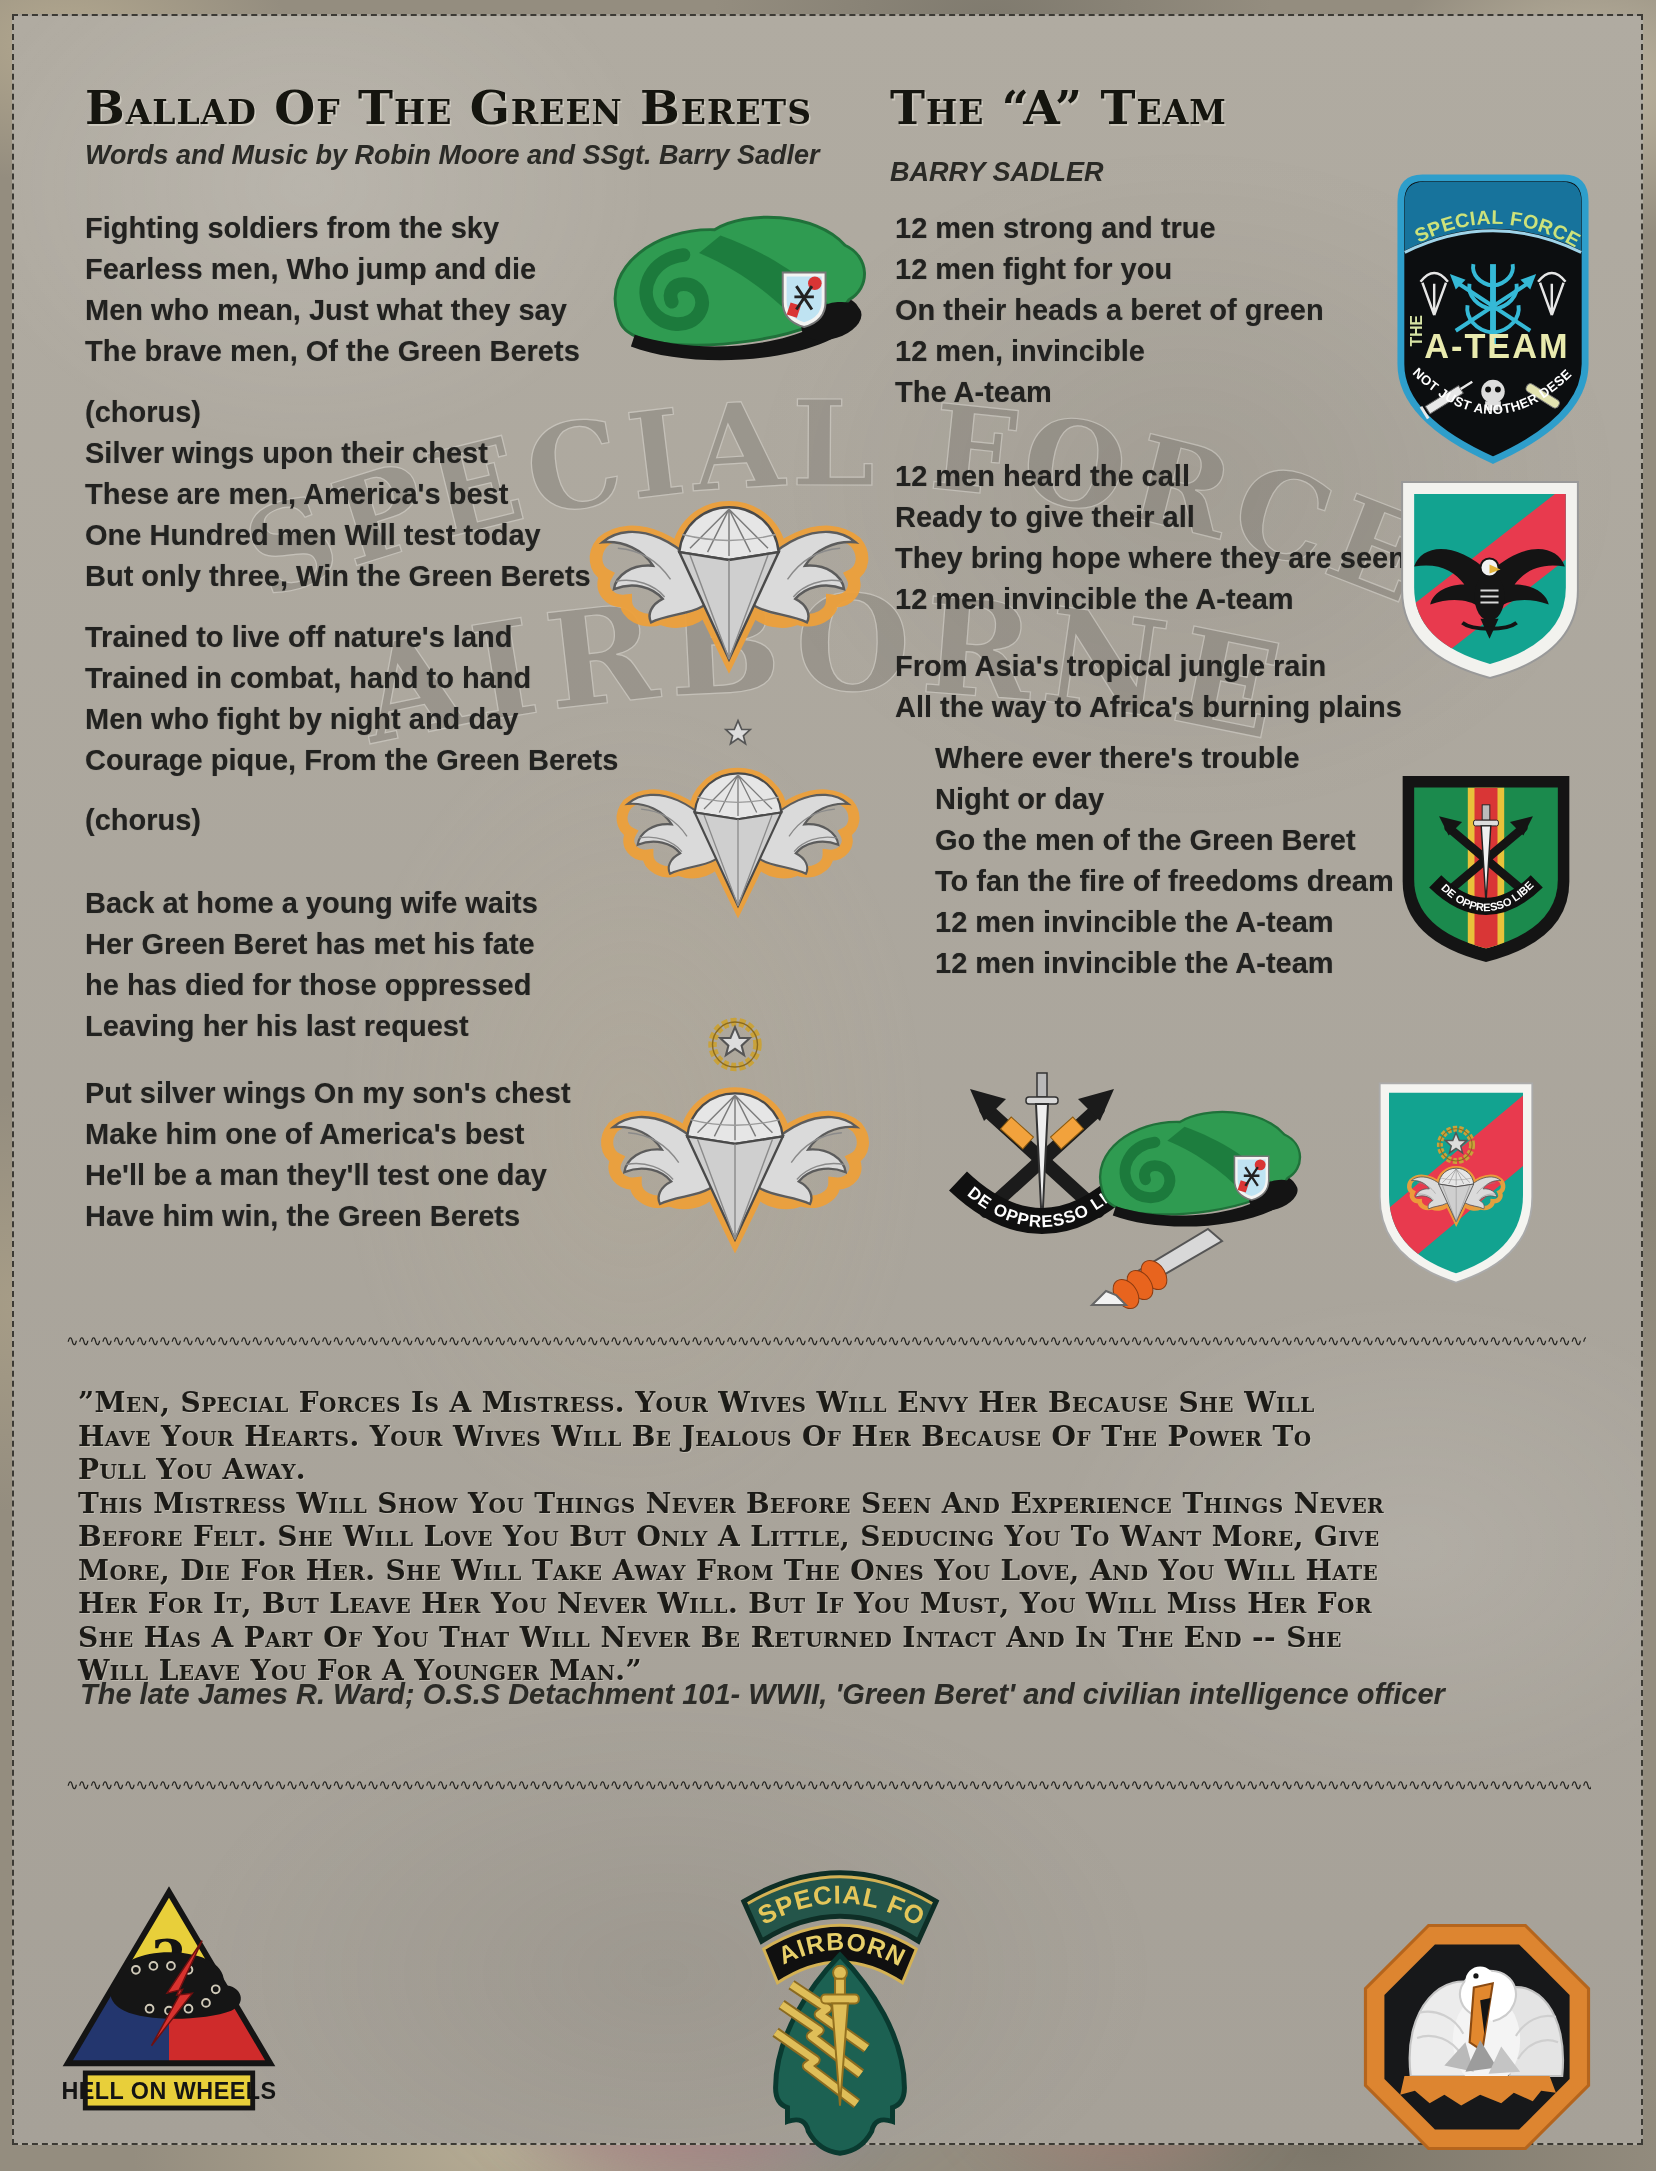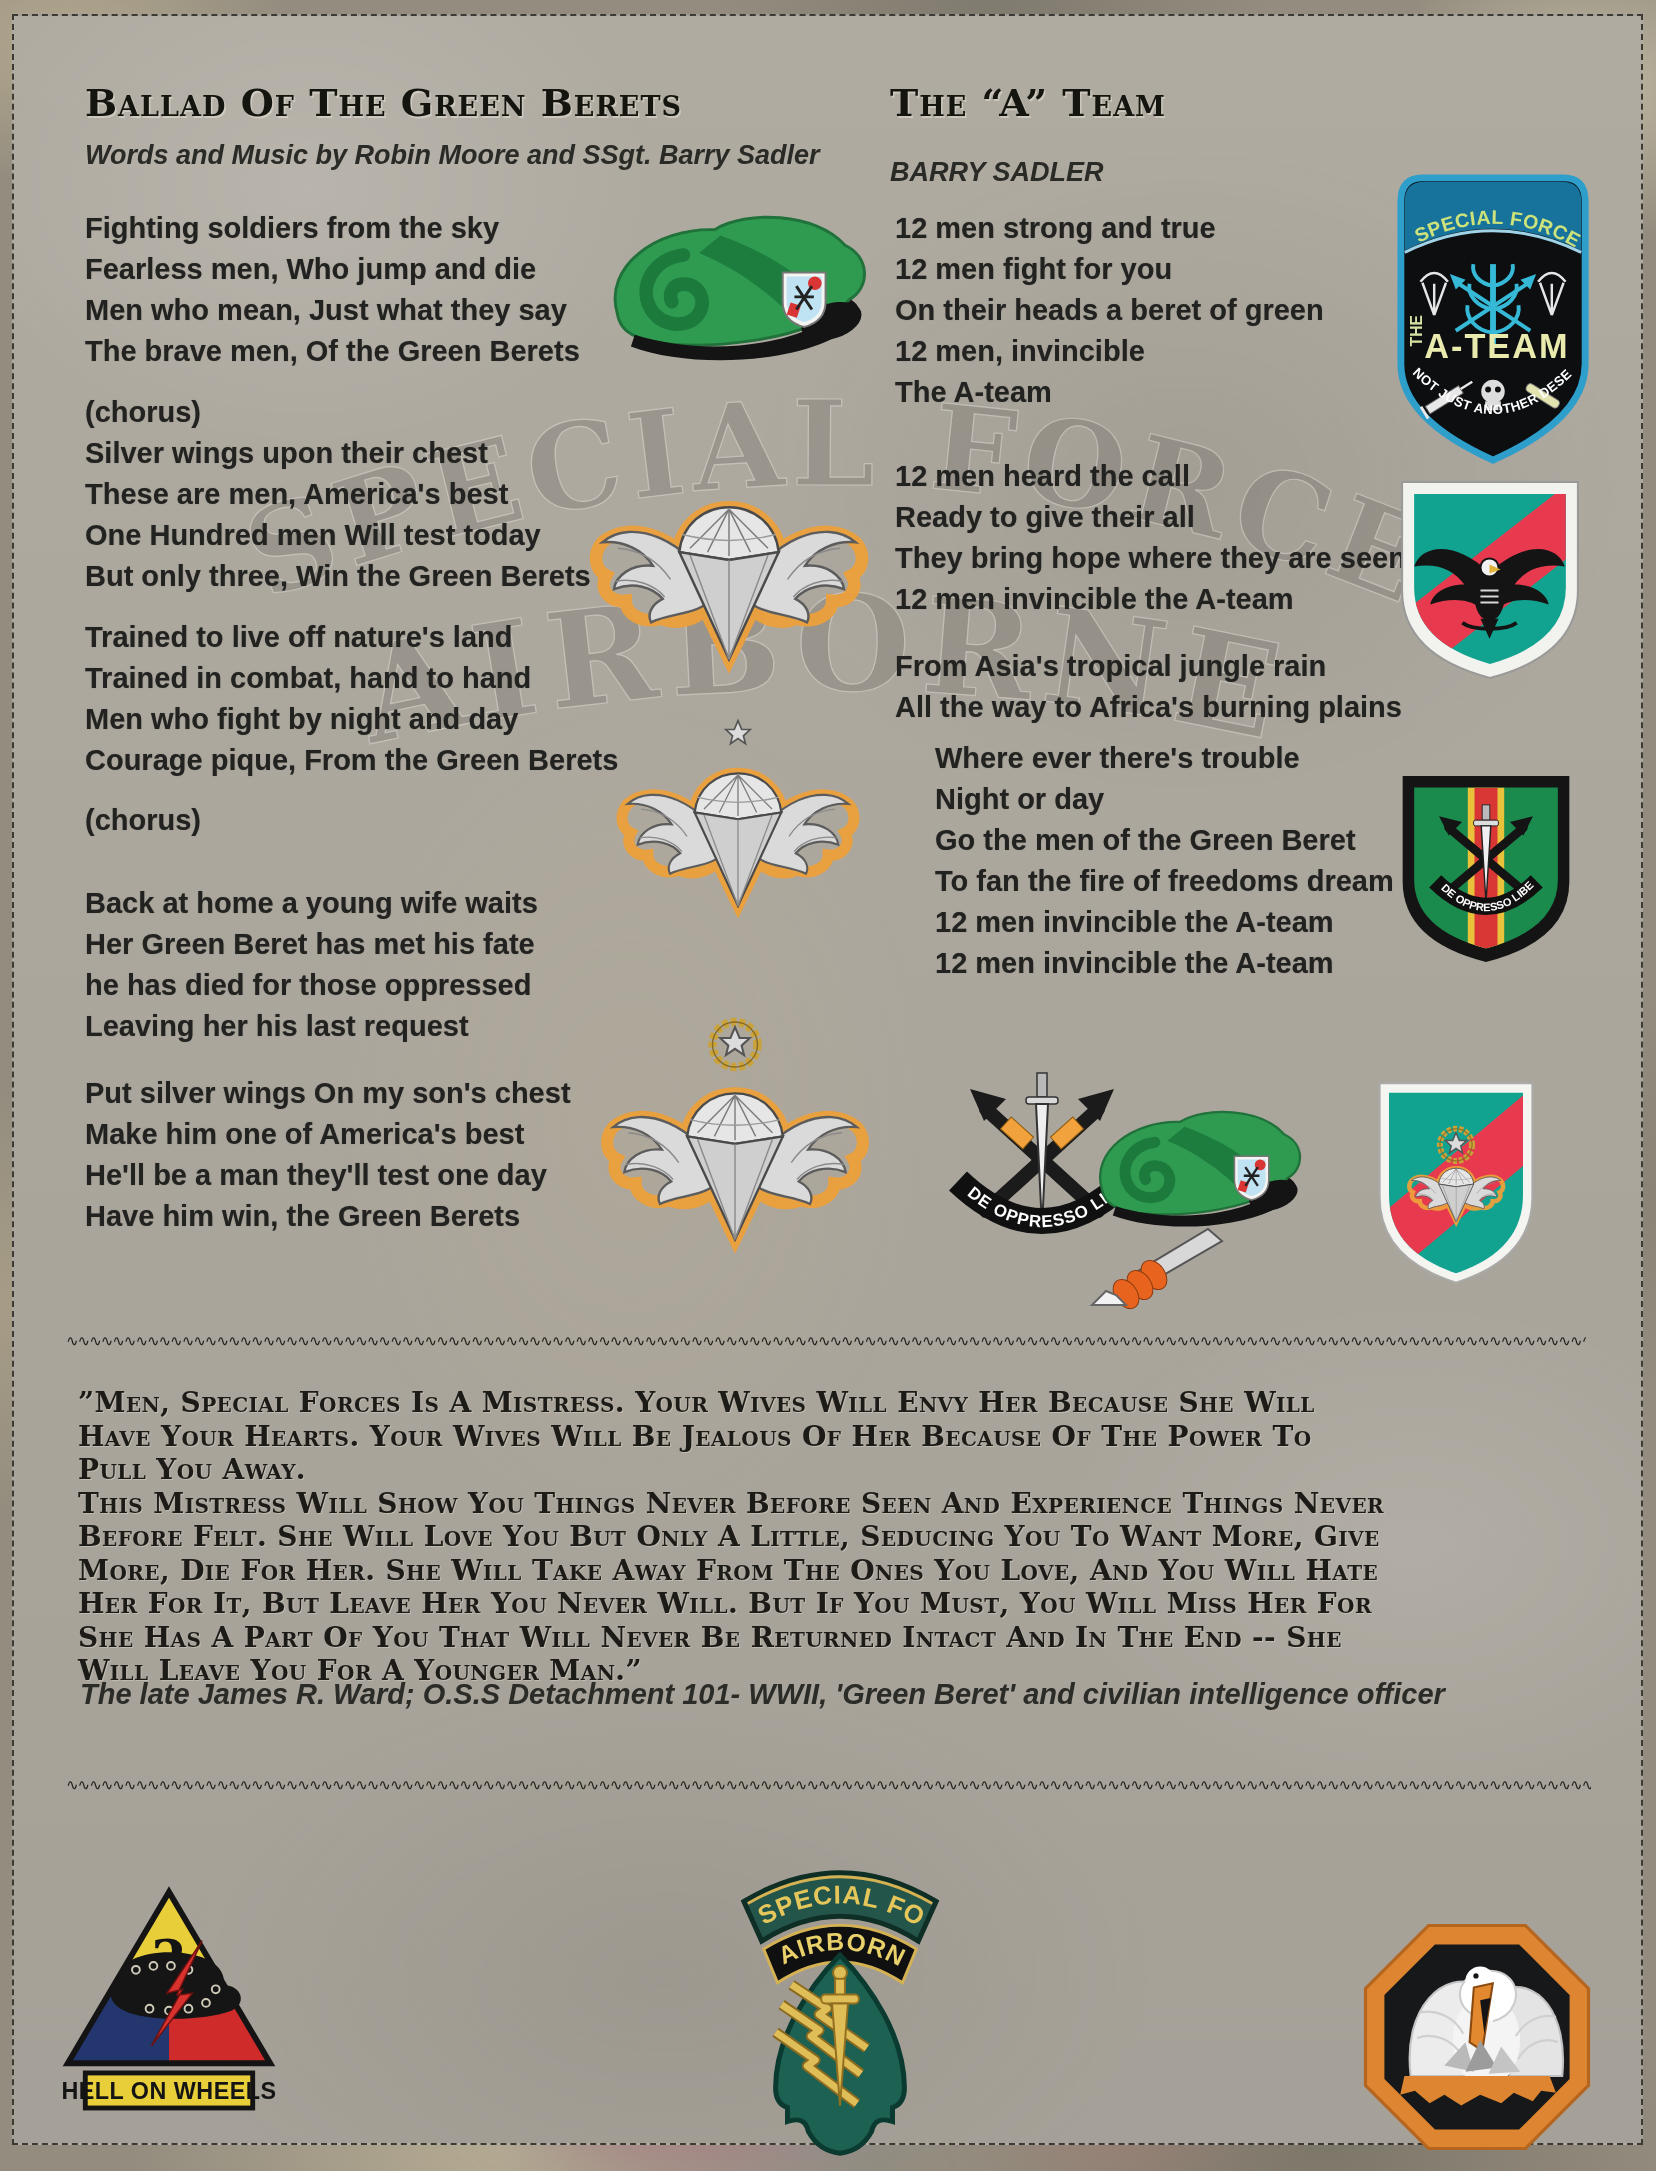--- a/index.html
+++ b/index.html
@@ -25,21 +25,21 @@
       radial-gradient(ellipse 620px 480px at 72% 22%, rgba(70,66,58,.10) 0%, rgba(70,66,58,0) 70%),
       radial-gradient(ellipse 420px 600px at 38% 52%, rgba(196,178,142,.14) 0%, rgba(196,178,142,0) 70%),
       radial-gradient(ellipse 520px 360px at 86% 72%, rgba(255,255,255,.10) 0%, rgba(255,255,255,0) 70%),
       radial-gradient(ellipse 700px 420px at 40% 92%, rgba(88,84,76,.12) 0%, rgba(88,84,76,0) 70%),
       linear-gradient(#b0aba1,#a6a198);
   }
   .blob{position:absolute;border-radius:50%;filter:blur(34px);pointer-events:none;}
   .wm{position:absolute;left:140px;top:290px;width:1380px;height:600px;opacity:.30;pointer-events:none;}
   .wm text{font-family:"DejaVu Serif",serif;font-weight:700;font-variant:small-caps;fill:#6f6b64;stroke:#fbfaf6;stroke-width:1.2px;}
   .t-title{position:absolute;font-family:"DejaVu Serif",serif;font-weight:700;font-variant:small-caps;
-    font-size:38px;letter-spacing:1px;color:#15150f;
+    font-size:47px;letter-spacing:1px;color:#15150f;
     text-shadow:1.5px 1.5px 0 rgba(245,242,230,.4);}
   .t-sub{position:absolute;font:italic 700 27px "Liberation Sans",sans-serif;color:#2a2a26;}
   .stanza{position:absolute;font:700 29px/41px "Liberation Sans",sans-serif;color:#222220;
     white-space:pre-line;text-shadow:0 0 1px rgba(30,30,28,.35);}
   .quote{position:absolute;font-family:"DejaVu Serif",serif;font-weight:700;font-variant:small-caps;
     font-size:28px;line-height:33.5px;letter-spacing:.4px;color:#1c1b17;white-space:pre-line;
     text-shadow:1px 1px 0 rgba(245,242,230,.3);}
   .attrib{position:absolute;font:italic 700 29px "Liberation Sans",sans-serif;color:#2b2b27;}
   .squiggle{position:absolute;height:20px;overflow:hidden;white-space:nowrap;
     font:400 15px/18px "DejaVu Sans",sans-serif;color:#23221e;letter-spacing:-1px;}

